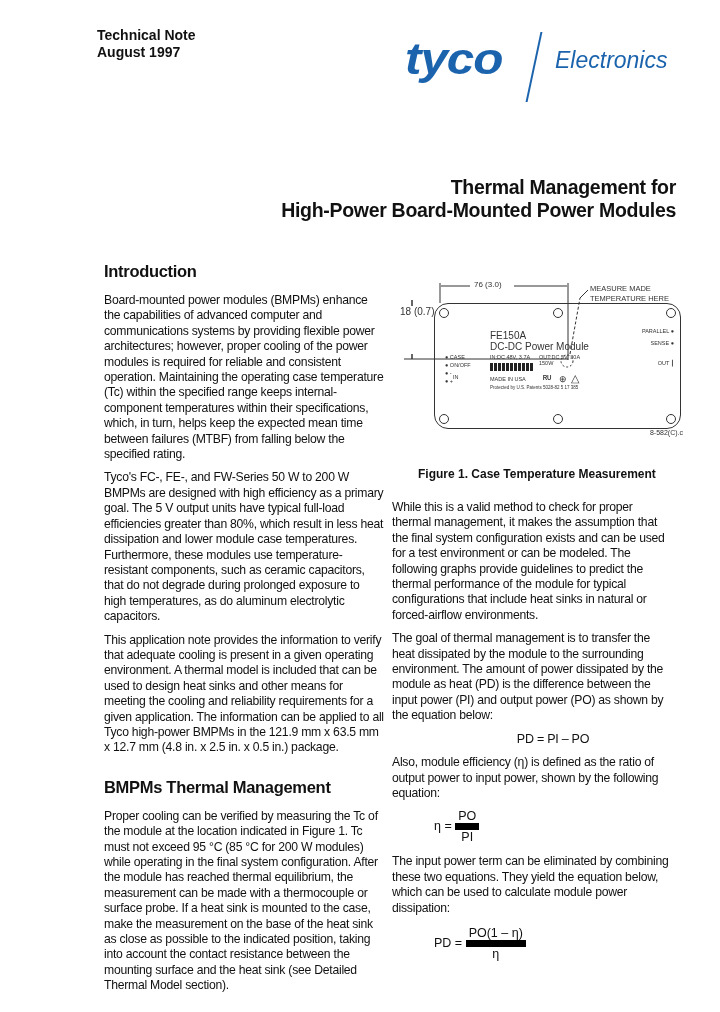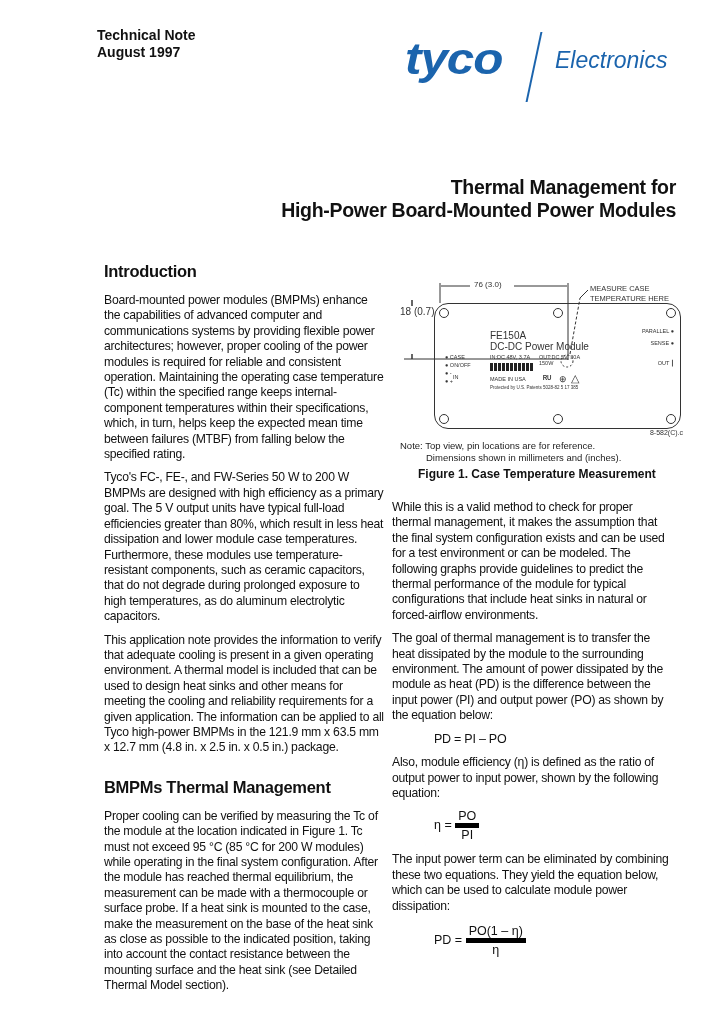--- a/index.html
+++ b/index.html
@@ -19,21 +19,21 @@
   h2 { font-size:16.5px; font-weight:bold; margin:12px 0 12px 0; letter-spacing:-0.3px; }
   p { font-size:12.2px; line-height:15.4px; margin:0 0 8px 0; letter-spacing:-0.25px; }
   .figure { left:400px; top:270px; width:285px; height:220px; }
   .module { position:absolute; left:34px; top:33px; width:245px; height:124px; border:1.5px solid #333; border-radius:14px; }
   .screw { position:absolute; width:8px; height:8px; border:1.5px solid #333; border-radius:50%; }
   .tiny { position:absolute; font-size:5.5px; color:#333; white-space:nowrap; }
   .fig-cap { position:absolute; left:18px; top:197px; font-size:12px; font-weight:bold; }
   .note { position:absolute; left:0; top:170px; font-size:9.5px; line-height:12px; color:#222; }
   .eq { font-size:12.5px; }
   .frac { display:inline-block; vertical-align:middle; text-align:center; }
-  .frac .num { display:block; border-bottom:5px solid #000000; padding:0 3px; }
+  .frac .num { display:block; border-bottom:7px solid #000000; padding:0 3px; }
   .frac .den { display:block; }
 </style>
 </head>
 <body>
 
 <div class="abs hdr-meta">
   <div>Technical Note</div>
   <div>August 1997</div>
 </div>
 
@@ -65,21 +65,21 @@
     <line x1="114" y1="16" x2="167" y2="16" stroke="#333" stroke-width="1"></line>
     <line x1="4" y1="89" x2="168" y2="89" stroke="#333" stroke-width="1"></line>
     <line x1="12" y1="30" x2="12" y2="36" stroke="#333" stroke-width="1.5"></line>
     <line x1="12" y1="84" x2="12" y2="89" stroke="#333" stroke-width="1.5"></line>
     <circle cx="167" cy="91" r="6" fill="none" stroke="#333" stroke-width="1" stroke-dasharray="2,2"></circle>
     <line x1="170" y1="84" x2="180" y2="28" stroke="#333" stroke-width="1" stroke-dasharray="3,2"></line>
     <line x1="180" y1="28" x2="188" y2="20" stroke="#333" stroke-width="1"></line>
   </svg>
   <div class="tiny" style="left:74px;top:10px;font-size:8px;">76 (3.0)</div>
   <div class="tiny" style="left:0;top:36px;font-size:10px;">18 (0.7)</div>
-  <div class="tiny" style="left:190px;top:14px;font-size:7.5px;width:90px;white-space:normal;line-height:10px;">MEASURE CASE TEMPERATURE HERE</div>
+  <div class="tiny" style="left:190px;top:14px;font-size:7.5px;width:90px;white-space:normal;line-height:10px;">MEASURE MADE TEMPERATURE HERE</div>
 
   <div class="module">
     <span class="screw" style="left:4px;top:4px;"></span>
     <span class="screw" style="left:118px;top:4px;"></span>
     <span class="screw" style="right:4px;top:4px;"></span>
     <span class="screw" style="left:4px;bottom:4px;"></span>
     <span class="screw" style="left:118px;bottom:4px;"></span>
     <span class="screw" style="right:4px;bottom:4px;"></span>
 
     <div class="tiny" style="left:55px;top:26px;font-size:10px;">FE150A</div>
@@ -98,31 +98,27 @@
     <div class="tiny" style="left:10px;top:58px;">● <span>ON/OFF</span></div>
     <div class="tiny" style="left:10px;top:66px;">● <span>-</span></div>
     <div class="tiny" style="left:10px;top:74px;">● <span>+</span></div>
     <div class="tiny" style="left:18px;top:70px;">IN</div>
 
     <div class="tiny" style="right:6px;top:24px;"><span>PARALLEL</span> ●</div>
     <div class="tiny" style="right:6px;top:36px;"><span>SENSE</span> ●</div>
     <div class="tiny" style="right:6px;top:56px;"><span>OUT</span> ┃</div>
   </div>
   <div class="tiny" style="right:2px;top:159px;font-size:7px;">8-582(C).c</div>
-  <div class="note">
-    <div>Note: Top view, pin locations are for reference.</div>
-    <div style="padding-left:26px;">Dimensions shown in millimeters and (inches).</div>
-  </div>
   <div class="fig-cap">Figure 1. Case Temperature Measurement</div>
 </div>
 
 <div class="abs col-right" style="top:500px;">
   <p>While this is a valid method to check for proper thermal management, it makes the assumption that the final system configuration exists and can be used for a test environment or can be modeled. The following graphs provide guidelines to predict the thermal performance of the module for typical configurations that include heat sinks in natural or forced-airflow environments.</p>
   <p>The goal of thermal management is to transfer the heat dissipated by the module to the surrounding environment. The amount of power dissipated by the module as heat (PD) is the difference between the input power (PI) and output power (PO) as shown by the equation below:</p>
-  <p class="eq" style="padding-left:42px;">PD = PI – PO</p>
+  <p class="eq" style="padding-left:42px;text-align:center;">PD = PI – PO</p>
   <p>Also, module efficiency (η) is defined as the ratio of output power to input power, shown by the following equation:</p>
   <div class="eq" style="padding-left:42px;margin:6px 0 10px 0;">
     <span>η =</span>
     <span class="frac">
       <span class="num">PO</span>
       <span class="den">PI</span>
     </span>
   </div>
   <p>The input power term can be eliminated by combining these two equations. They yield the equation below, which can be used to calculate module power dissipation:</p>
   <div class="eq" style="padding-left:42px;margin-top:10px;">

